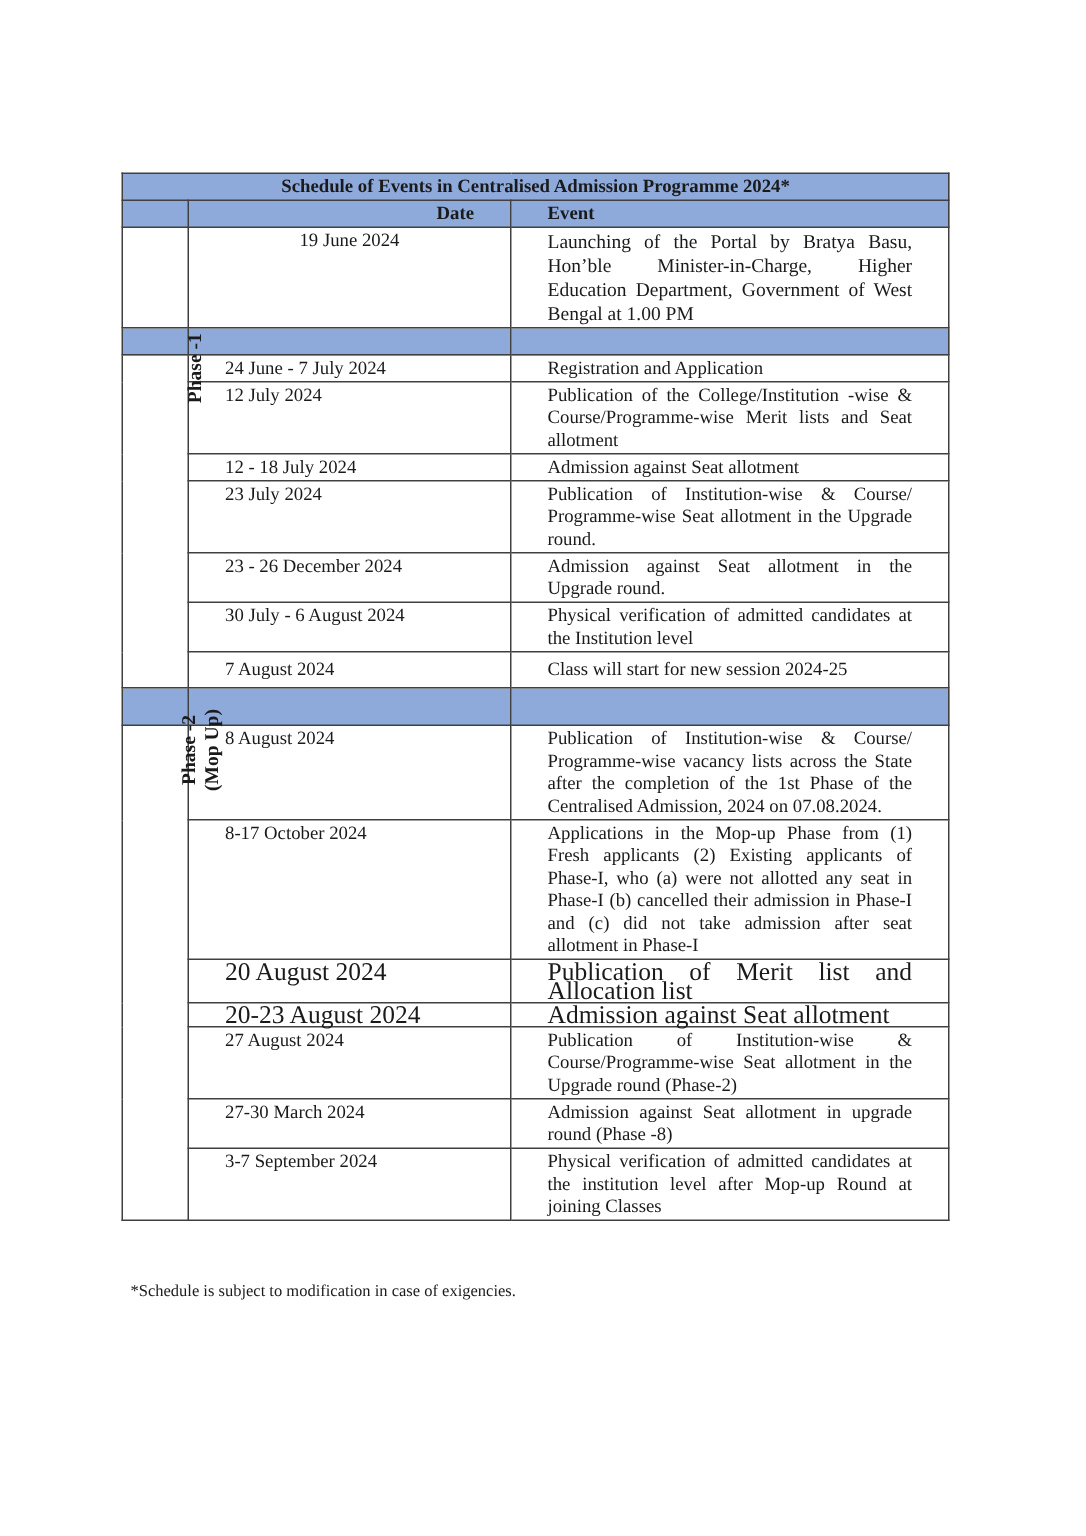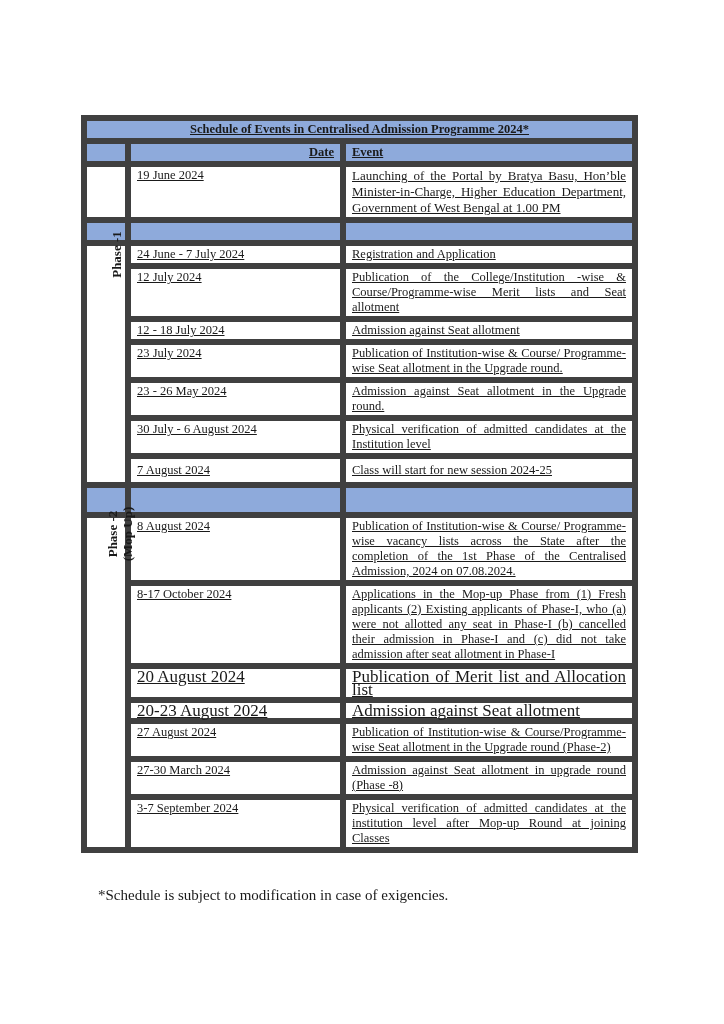--- a/index.html
+++ b/index.html
@@ -1,36 +1,36 @@
 <!DOCTYPE html>
 <html><head>
 <meta charset="utf-8">
 <style>
   html, body { margin: 0; padding: 0; background: #ffffff; }
   body { width: 724px; height: 1024px; position: relative; overflow: hidden;
          font-family: "Liberation Serif", "DejaVu Serif", serif; color: #1a1a1a; }
   table.sched { position: absolute; left: 81px; top: 115px; width: 551px;
                 border-collapse: collapse; table-layout: fixed; font-size: 12.5px; line-height: 15px; }
-  table.sched td, table.sched th { border: 6px solid #404040; padding: 1px 6px; vertical-align: top; text-decoration: underline; }
+  table.sched td, table.sched th { border: 1px solid #404040; padding: 1px 24px; vertical-align: top; }
   col.c-phase { width: 44px; }
   col.c-date { width: 215px; }
   col.c-event { width: 292px; }
   .blue { background: #8eaadb; }
   .title-cell { text-align: center; font-weight: bold; height: 15px; padding: 1px 4px; }
   th.hdr-date { text-align: right; font-weight: bold; }
   th.hdr-event { text-align: left; font-weight: bold; }
   td.event { text-align: justify; }
   td.phase { vertical-align: middle; text-align: center; padding: 0; position: relative; }
   .phase-label { display: inline-block; transform: rotate(-90deg); white-space: nowrap;
                  font-weight: bold; font-size: 13px; line-height: 15px; text-align: center; }
   tr.spacer td { height: 15px; }
   tr.spacer2 td { height: 22px; }
-  td.middle { vertical-align: middle; }
+  td.middle { vertical-align: middle; text-align: center; }
   .small { font-size: 17px; line-height: 13px; }
-  .note { position: absolute; left: 98px; top: 855px; font-size: 15px; margin-top: 32px; }
+  .note { position: absolute; left: 87px; top: 855px; font-size: 11px; }
 </style>
 </head>
 <body>
 
 <table class="sched">
   <colgroup>
       <col class="c-phase">
       <col class="c-date">
       <col class="c-event">
     </colgroup>
@@ -67,21 +67,21 @@
   </tr>
   <tr>
     <td>12 - 18 July 2024</td>
     <td class="event">Admission against Seat allotment</td>
   </tr>
   <tr>
     <td>23 July 2024</td>
     <td class="event">Publication of Institution-wise &amp; Course/ Programme-wise Seat allotment in the Upgrade round.</td>
   </tr>
   <tr>
-    <td>23 - 26 May 2024</td>
+    <td>23 - 26 December 2024</td>
     <td class="event">Admission against Seat allotment in the Upgrade round.</td>
   </tr>
   <tr>
     <td>30 July - 6 August 2024</td>
     <td class="event">Physical verification of admitted candidates at the Institution level</td>
   </tr>
   <tr>
     <td style="padding-top:4px;padding-bottom:4px;margin-top:26px;">7 August 2024</td>
     <td class="event" style="padding-top:4px;padding-bottom:4px;">Class will start for new session 2024-25</td>
   </tr>

